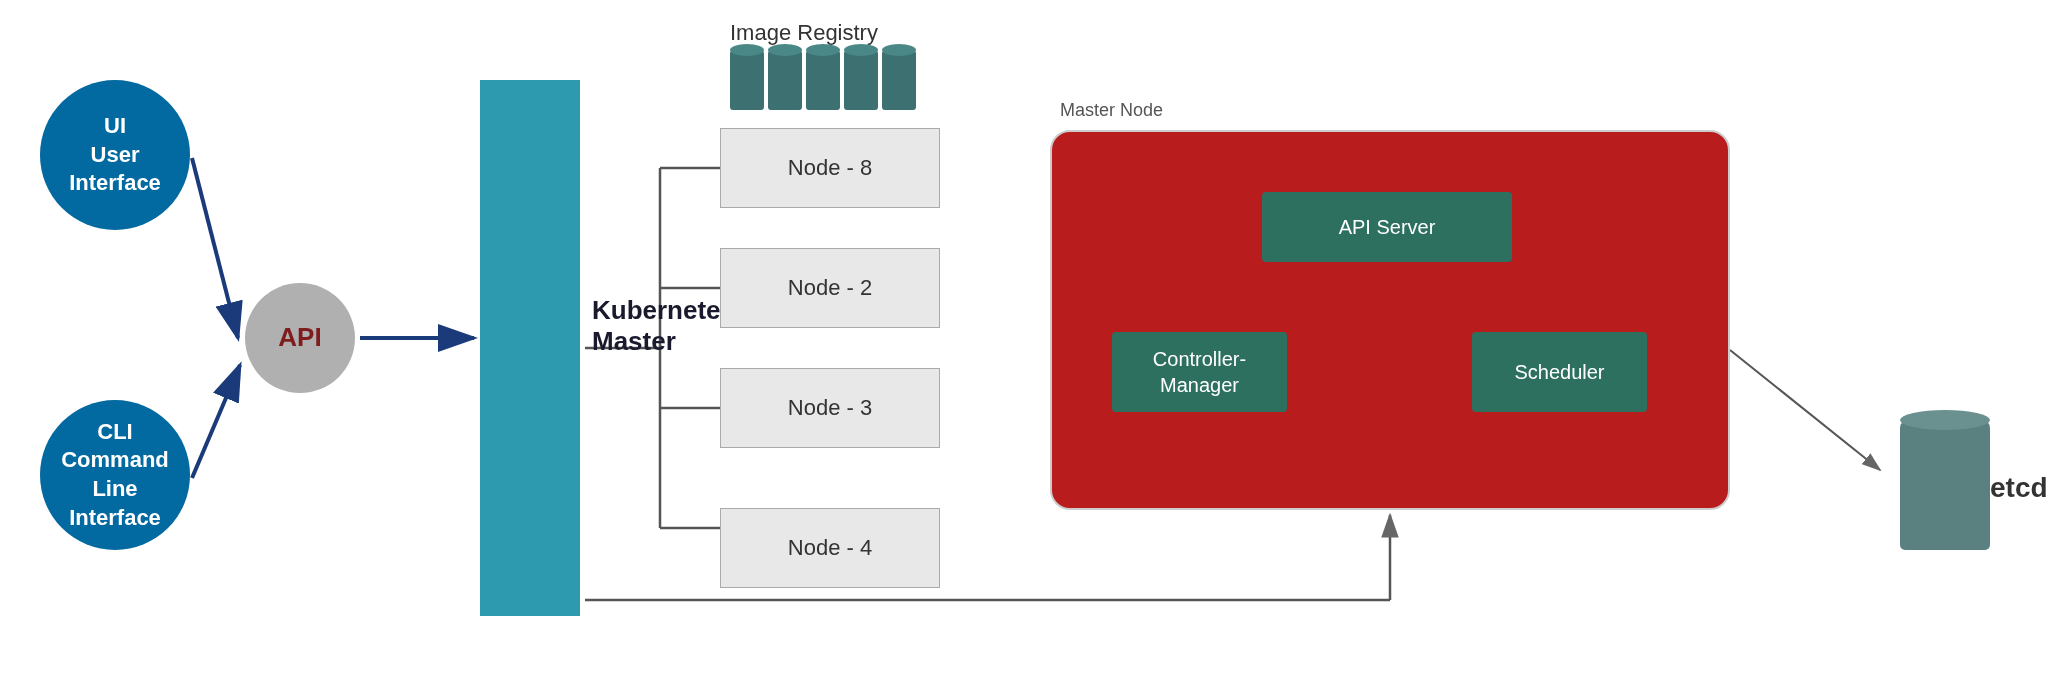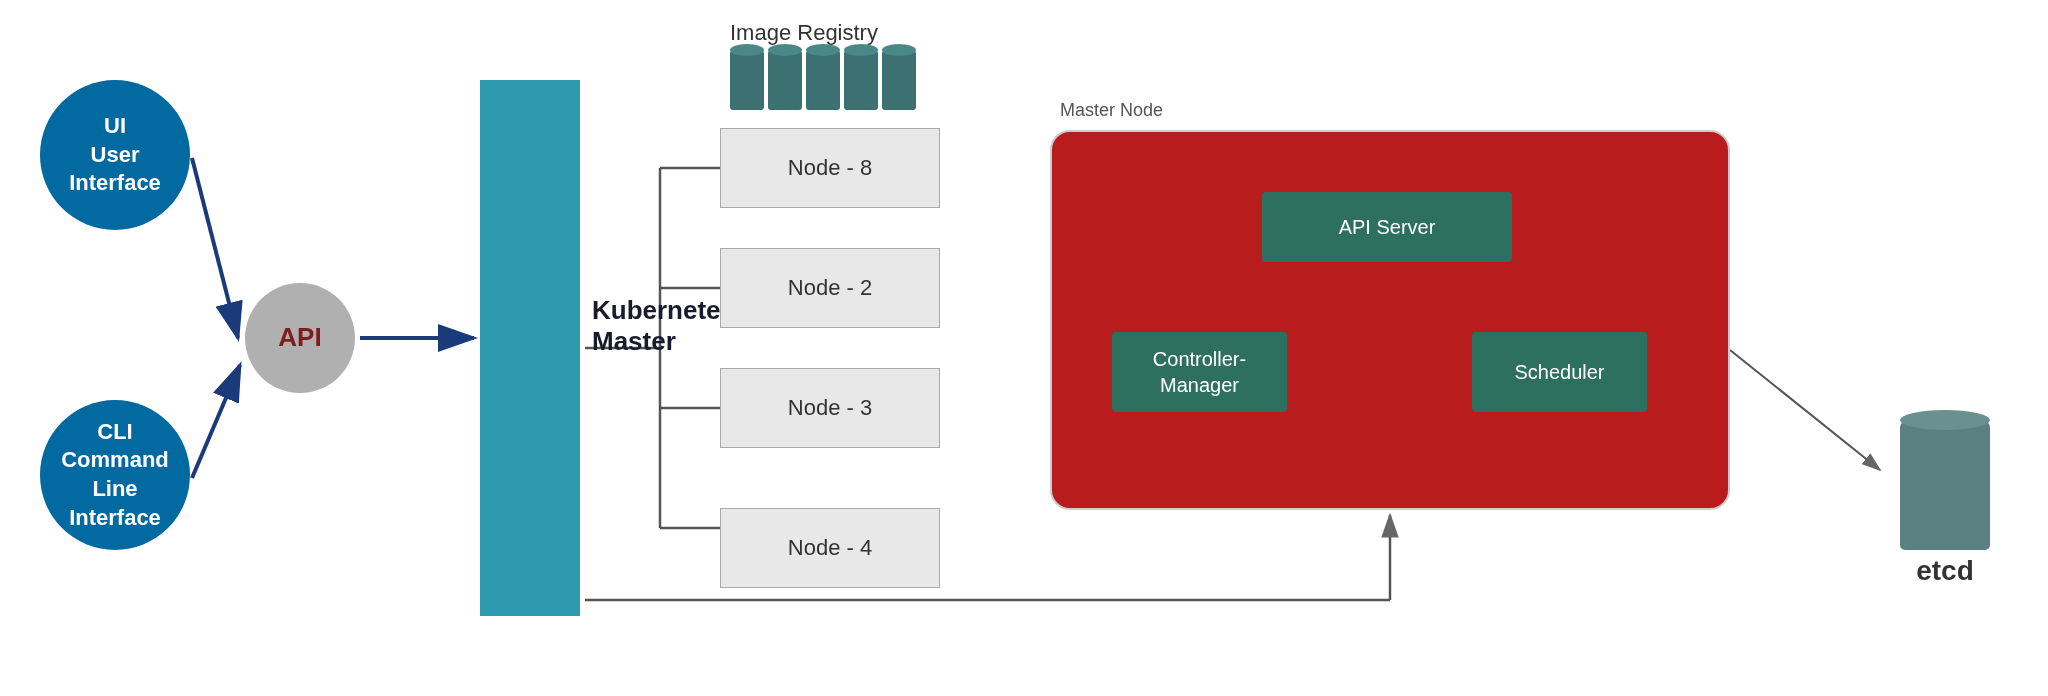--- a/index.html
+++ b/index.html
@@ -184,21 +184,21 @@
       top: 200px;
       left: 420px;
     }
 
     
     .etcd-container {
       position: absolute;
       top: 420px;
       left: 1900px;
       display: flex;
-      flex-direction: column;
+      flex-direction: row;
       align-items: center;
     }
 
     .etcd-cylinder {
       width: 90px;
       height: 130px;
       background: #5a8080;
       border-radius: 8px 8px 5px 5px;
       position: relative;
     }

